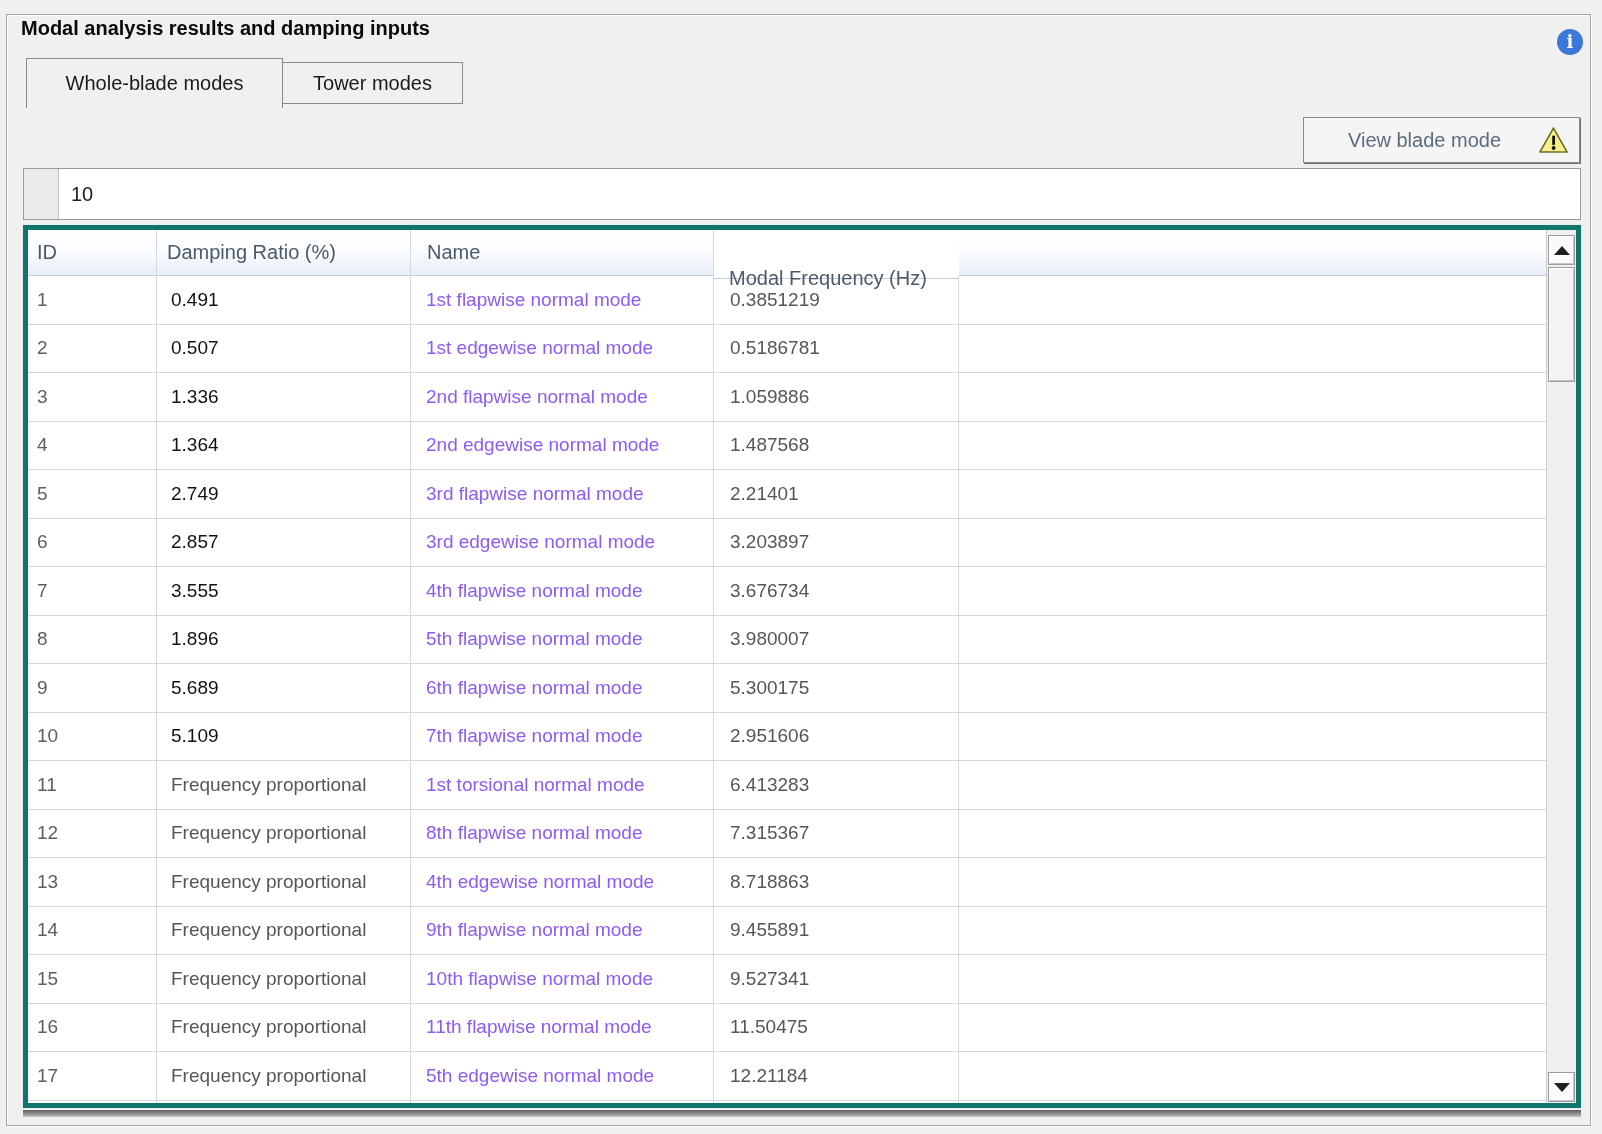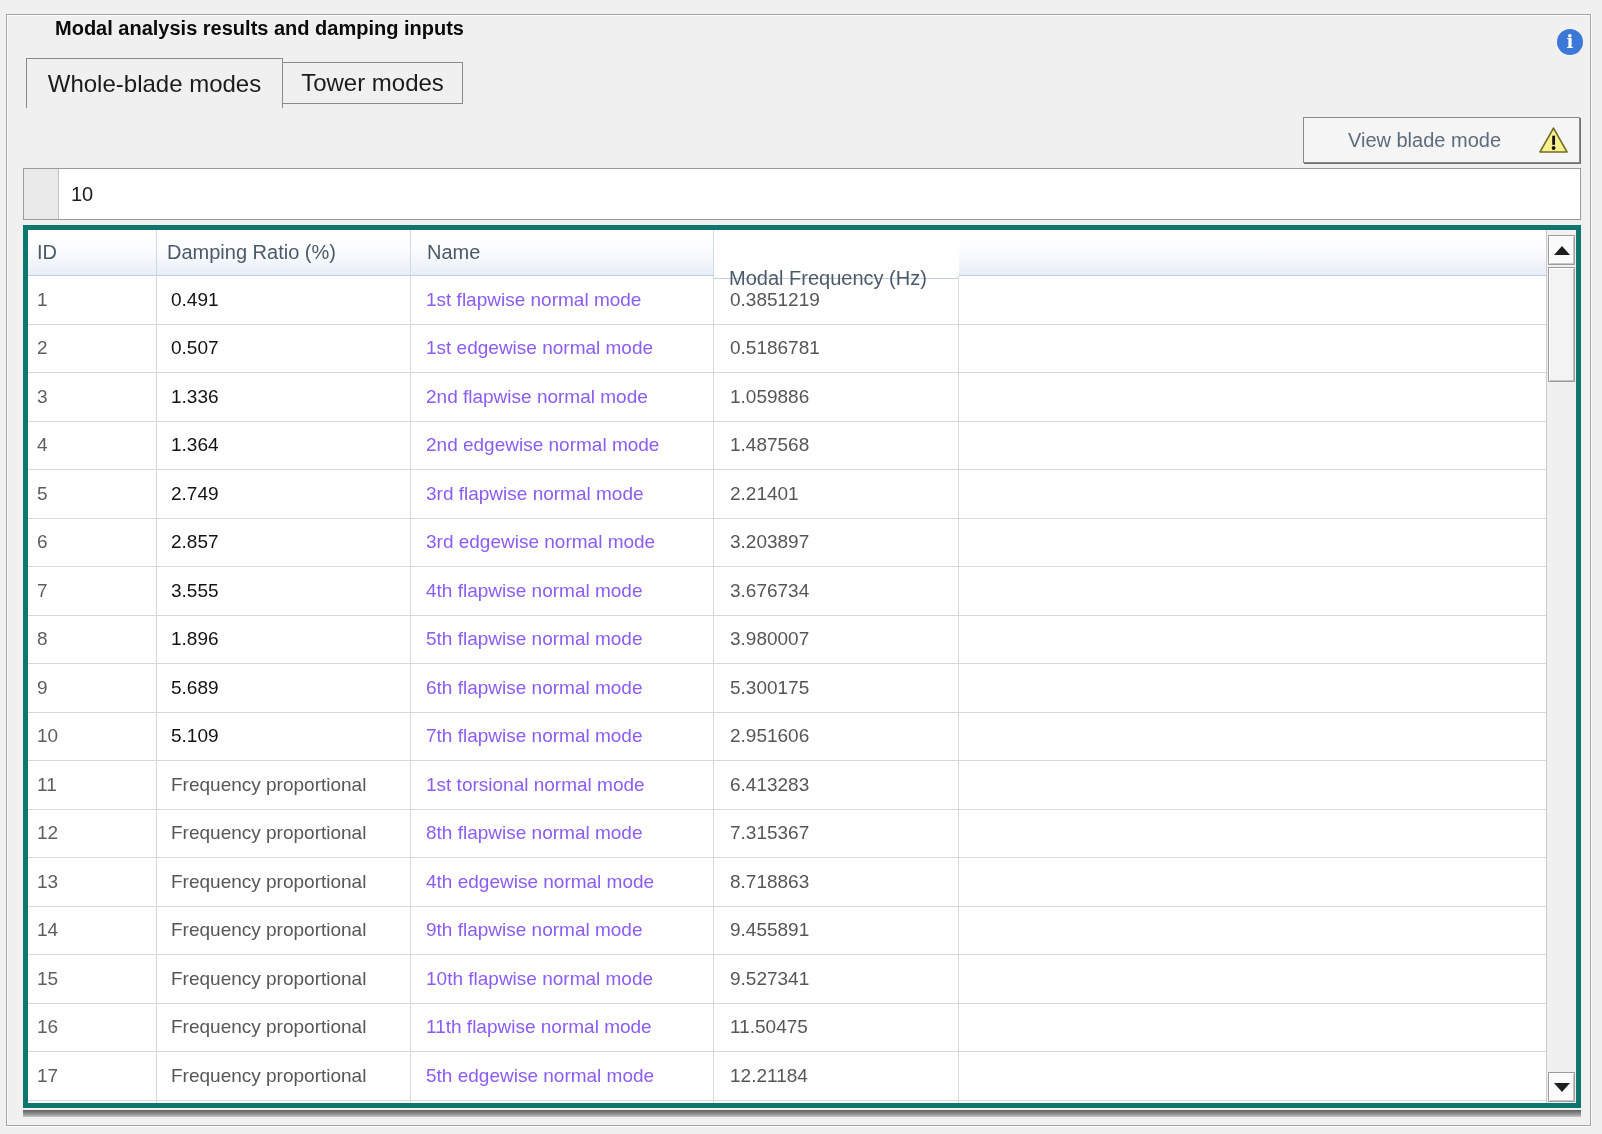--- a/index.html
+++ b/index.html
@@ -3,30 +3,30 @@
 <meta charset="utf-8">
 <style>
   html,body{margin:0;padding:0;}
   body{width:1602px;height:1134px;background:#f0f0f0;font-family:"Liberation Sans",sans-serif;overflow:hidden;}
   .stage{position:relative;width:1602px;height:1134px;background:#f0f0f0;}
 
   
   .groupbox{position:absolute;left:6px;top:14px;width:1583px;height:1110px;
     border:1px solid #a4a4a4;box-shadow:1px 1px 0 #fdfdfd, inset 1px 1px 0 #fdfdfd;}
   .group-title{position:absolute;left:8px;top:2px;padding:0 6px;background:#f0f0f0;
-    font-weight:bold;font-size:20px;color:#0a0a0a;white-space:nowrap;margin-left:34px;}
+    font-weight:bold;font-size:20px;color:#0a0a0a;white-space:nowrap;}
 
   
   .info-icon{position:absolute;left:1557px;top:29px;width:26px;height:26px;border-radius:50%;
     background:#3b78d8;color:#fff;display:flex;align-items:center;justify-content:center;
     font-family:"DejaVu Serif",serif;font-weight:bold;font-size:18px;line-height:1;cursor:pointer;}
 
   
   .tab{position:absolute;display:flex;align-items:center;justify-content:center;
-    font-size:24px;color:#1b1b1b;white-space:nowrap;background:#f0f0f0;box-sizing:border-box;}
+    font-size:20px;color:#1b1b1b;white-space:nowrap;background:#f0f0f0;box-sizing:border-box;}
   .tab-active{left:26px;top:58px;width:257px;height:50px;
     border:1px solid #8b8b8b;border-bottom:none;z-index:2;}
   .tab-inactive{left:283px;top:62px;width:180px;height:42px;
     border-top:1px solid #8b8b8b;border-right:1px solid #8b8b8b;border-bottom:1px solid #8b8b8b;z-index:1;}
 
   
   .vbm-button{position:absolute;left:1303px;top:117px;width:277px;height:46px;background:#f5f5f5;
     border:1px solid #8a8a8a;box-shadow:1px 1px 0 #6f6f6f;box-sizing:border-box;
     display:flex;align-items:center;justify-content:center;cursor:pointer;}
   .vbm-label{font-size:20px;color:#5c6c7c;margin-right:34px;white-space:nowrap;}

